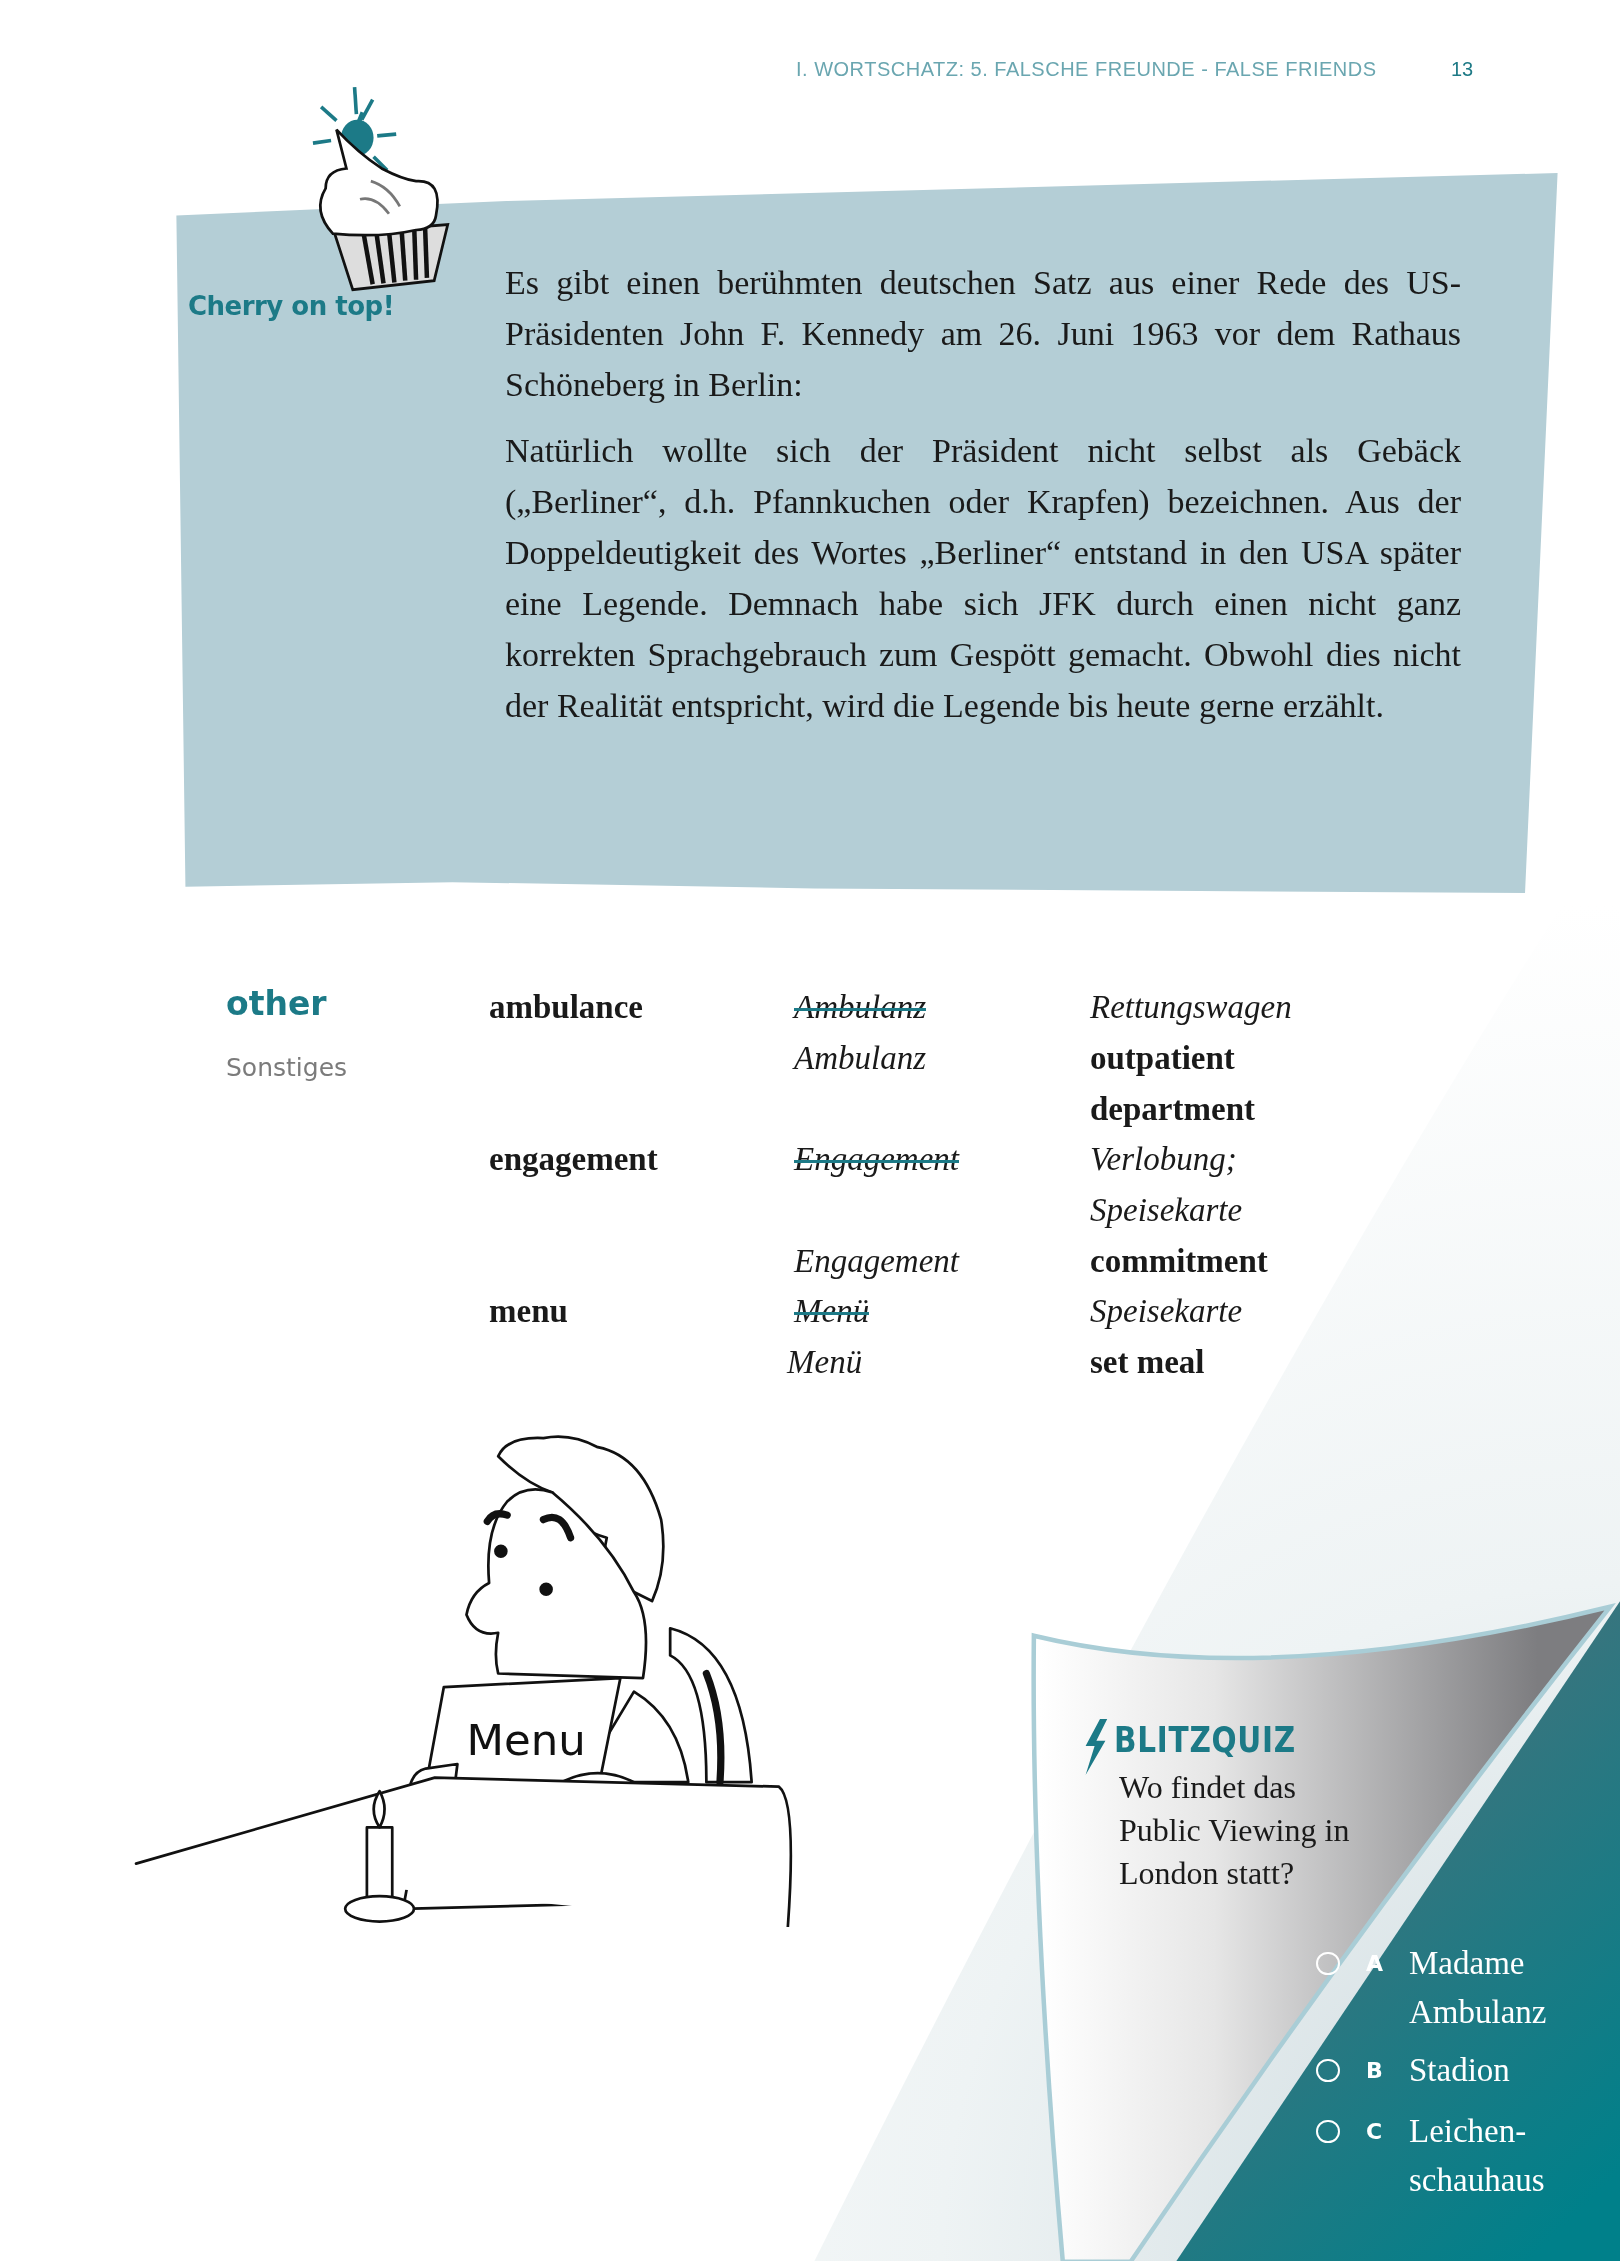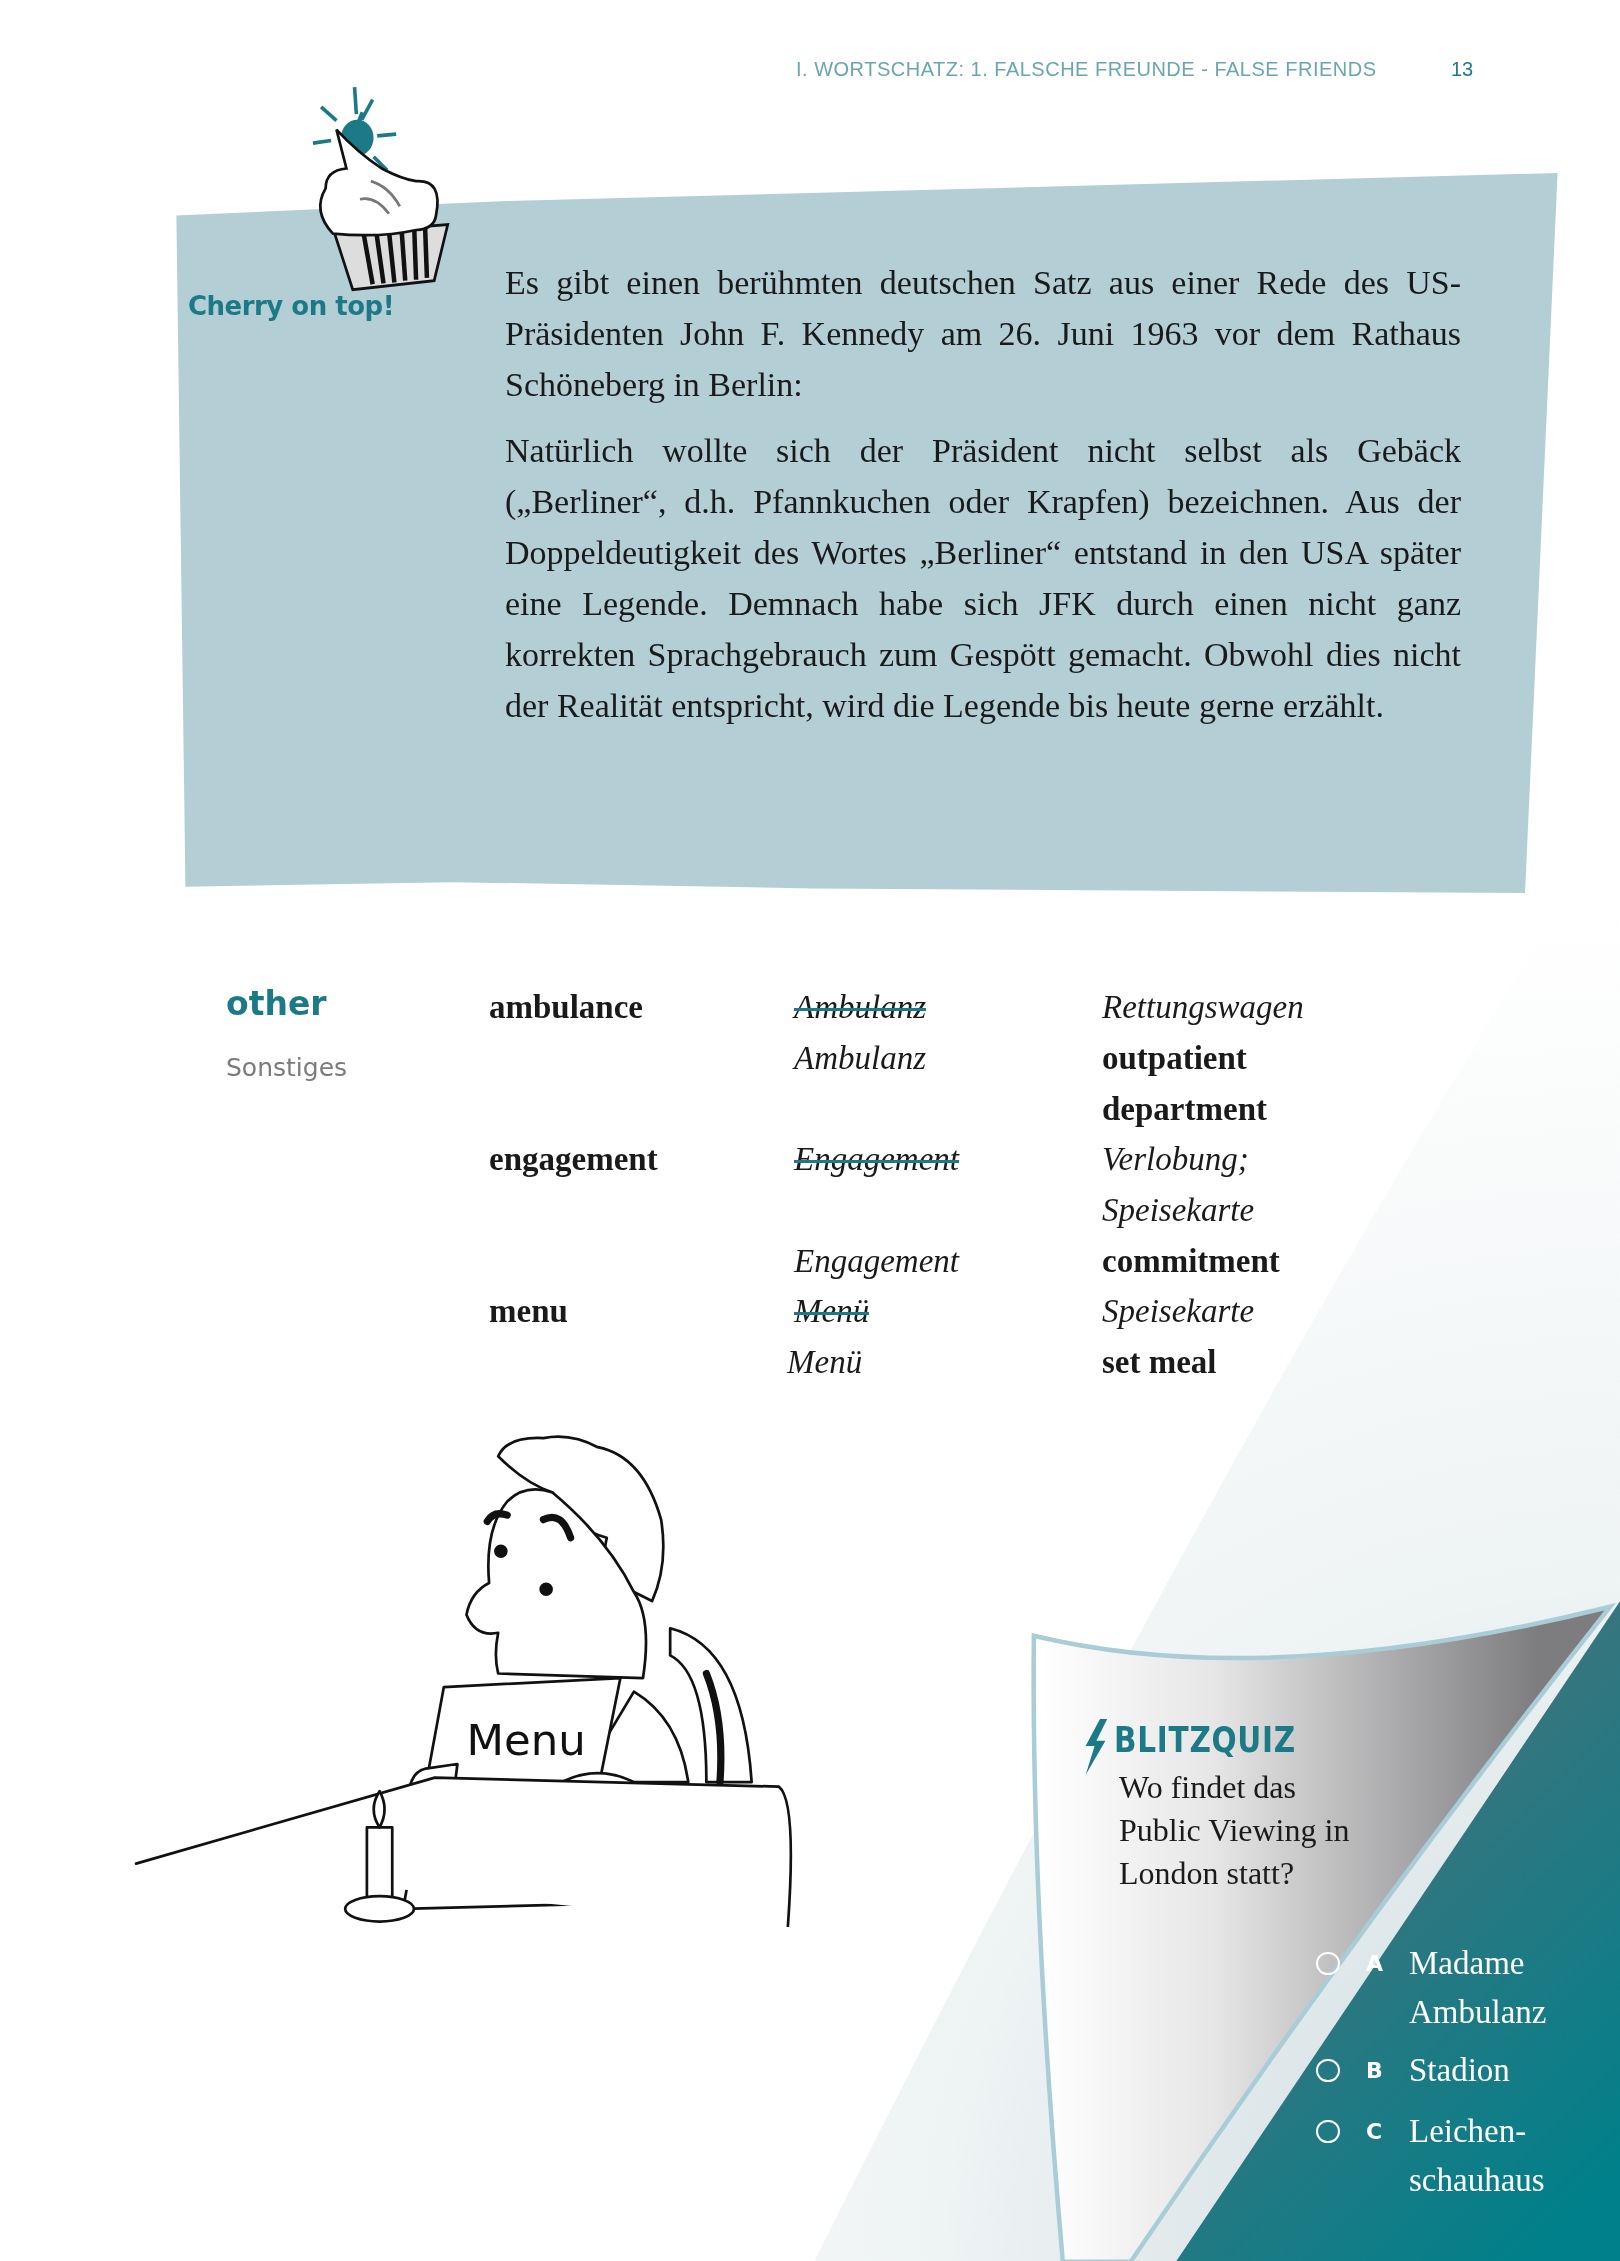--- a/index.html
+++ b/index.html
@@ -12,21 +12,21 @@
   .box-text { position: absolute; left: 490px; top: 242px; width: 986px; font-size: 34px; line-height: 51px; text-align: justify; }
   .box-text p { margin: 15px; }
   .quote { margin: 16.3px 0 16.3px 31px !important; }
   .quote i { font-style: italic; }
   .quote b { font-weight: bold; }
   .cat-en { position: absolute; left: 226px; top: 984px; width: 210px; text-align: left; font-family: "DejaVu Sans", sans-serif; font-weight: bold; font-size: 33px; color: #1c7a87; }
   .cat-de { position: absolute; left: 226px; top: 1053px; width: 210px; text-align: left; font-family: "DejaVu Sans", sans-serif; font-size: 25px; color: #7b7b7b; }
   .vocab-row { position: absolute; height: 51px; font-size: 33px; line-height: 51px; }
   .c1 { position: absolute; left: 489px; font-weight: bold; white-space: nowrap; }
   .c2 { position: absolute; left: 794px; font-style: italic; white-space: nowrap; }
-  .c3 { position: absolute; left: 1090px; white-space: nowrap; margin-left: 12px; }
+  .c3 { position: absolute; left: 1090px; white-space: nowrap; }
   .c3.it { font-style: italic; }
   .c3.bd { font-weight: bold; }
   .strike { position: relative; display: inline-block; }
   .strike::after { content: ""; position: absolute; left: 0; right: 0; top: 50%; height: 3.6px; background: #1c7a87; }
   .illus { position: absolute; left: 127px; top: 1420px; }
   .quiz-title { position: absolute; left: 1090px; top: 1719px; font-family: "DejaVu Sans", sans-serif; font-weight: bold; font-size: 36px; color: #1c7a87; letter-spacing: 0.9px; transform: scaleX(0.82); transform-origin: left; }
   .bolt { position: absolute; left: 1082px; top: 1719px; }
   .quiz-q { position: absolute; left: 1119px; top: 1766px; width: 235px; font-size: 32px; line-height: 43px; }
   .opt { position: absolute; left: 1316px; font-size: 33px; line-height: 49px; color: #ffffff; }
   .opt .radio { position: absolute; left: 0; top: 12.7px; width: 23.5px; height: 23.5px; border: 2.7px solid #fff; border-radius: 50%; box-sizing: border-box; }
@@ -51,21 +51,21 @@
       <stop offset="0" stop-color="#ffffff"></stop>
       <stop offset="0.35" stop-color="#e6e6e6"></stop>
       <stop offset="1" stop-color="#7d7d80"></stop>
     </linearGradient>
   </defs>
   <path d="M 900 2500 Q 1400 1500 1791 900 L 1791 2500 Z" fill="url(#sheen)"></path>
   <path d="M 1791 1770 L 1791 2500 L 1300 2500 Z" fill="url(#teal)"></path>
   <path d="M 1143 1808 Q 1400 1870 1780 1776 Q 1500 2130 1250 2500 L 1175 2500 Q 1140 2100 1143 1808 Z" fill="url(#fold)" stroke="#a9cdd6" stroke-width="5"></path>
 </svg>
 
-<div class="header">I. WORTSCHATZ: 1. FALSCHE FREUNDE - FALSE FRIENDS</div>
+<div class="header">I. WORTSCHATZ: 5. FALSCHE FREUNDE - FALSE FRIENDS</div>
 <div class="pagenum">13</div>
 
 <svg class="box-svg" width="1620" height="905" viewBox="0 0 1791 1000">
   <path d="M 195 238 L 560 222 L 1722 191 L 1686 987 L 900 982 L 500 975 L 205 980 Z" fill="#b4ced6"></path>
   <g transform="translate(300,88)">
     <line x1="92" y1="8" x2="94" y2="38" stroke="#1c7a87" stroke-width="4"></line>
     <line x1="112" y1="22" x2="100" y2="44" stroke="#1c7a87" stroke-width="4"></line>
     <line x1="55" y1="30" x2="72" y2="45" stroke="#1c7a87" stroke-width="4"></line>
     <line x1="117" y1="62" x2="138" y2="60" stroke="#1c7a87" stroke-width="4"></line>
     <line x1="46" y1="70" x2="66" y2="67" stroke="#1c7a87" stroke-width="4"></line>

